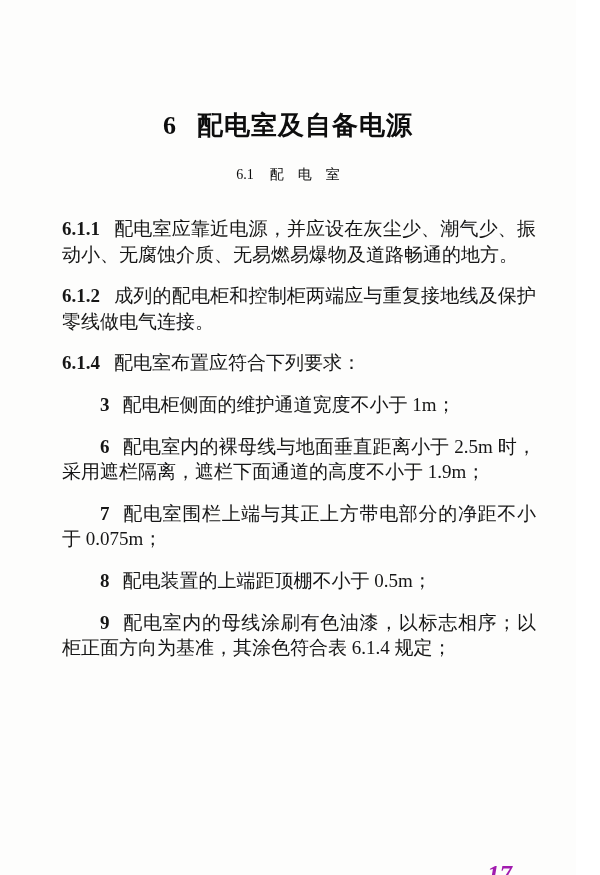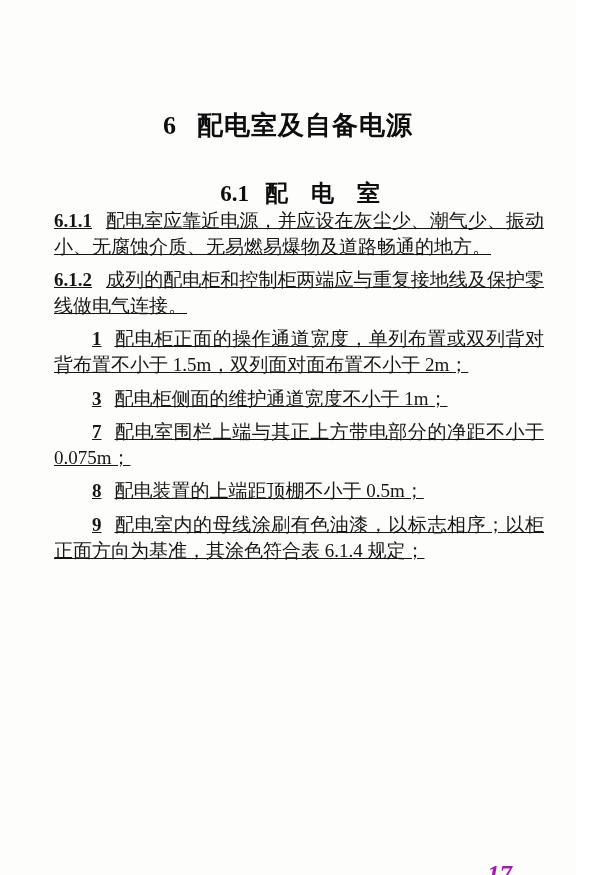--- a/index.html
+++ b/index.html
@@ -29,42 +29,41 @@
     letter-spacing: 1px;
   }
   .chapter-heading .ch-num {
     margin-right: 20px;
   }
   .section-heading {
     position: absolute;
     top: 166px;
     left: 0;
     width: 100%;
-    margin: 12px;
+    margin: 0;
     text-align: center;
-    font-size: 23px;
-    font-weight: bold;
+    font-size: 14px;
+    font-weight: normal;
     color: #0d0d0d;
   }
   .section-heading .sec-num {
     margin-right: 16px;
   }
   .doc-body {
     position: absolute;
     top: 200px;
     left: 46px;
     width: 506px;
     font-size: 19px;
     line-height: 25.6px;
     text-align: justify;
   }
   .doc-body p {
-    margin: 8px;
+    margin: 16px;
     padding: 0;
-    text-decoration: underline;
   }
   .clause-num {
     font-weight: bold;
     margin-right: 14px;
     white-space: nowrap;
   }
   .item {
     text-indent: 38px;
   }
   .item-num {
@@ -90,28 +89,29 @@
 
   <h2 class="section-heading"><span class="sec-num">6.1</span><span>配　电　室</span></h2>
 
   <div class="doc-body">
 
     <p class="clause"><span class="clause-num">6.1.1</span><span>配电室应靠近电源，并应设在灰尘少、潮气少、振动小、无腐蚀介质、无易燃易爆物及道路畅通的地方。</span></p>
 
     <p class="clause"><span class="clause-num">6.1.2</span><span>成列的配电柜和控制柜两端应与重复接地线及保护零线做电气连接。</span></p>
 
 
+    <p class="clause"><span class="clause-num">6.1.4</span><span>配电室布置应符合下列要求：</span></p>
 
-    <p class="item"><span class="item-num">1</span><span>配电柜正面的操作通道宽度，单列布置或双列背对背布置不小于 1.5m，双列面对面布置不小于 2m；</span></p>
 
 
     <p class="item"><span class="item-num">3</span><span>配电柜侧面的维护通道宽度不小于 1m；</span></p>
 
 
 
+    <p class="item"><span class="item-num">6</span><span>配电室内的裸母线与地面垂直距离小于 2.5m 时，采用遮栏隔离，遮栏下面通道的高度不小于 1.9m；</span></p>
 
     <p class="item"><span class="item-num">7</span><span>配电室围栏上端与其正上方带电部分的净距不小于 0.075m；</span></p>
 
     <p class="item"><span class="item-num">8</span><span>配电装置的上端距顶棚不小于 0.5m；</span></p>
 
     <p class="item"><span class="item-num">9</span><span>配电室内的母线涂刷有色油漆，以标志相序；以柜正面方向为基准，其涂色符合表 6.1.4 规定；</span></p>
 
 
   </div>
 

